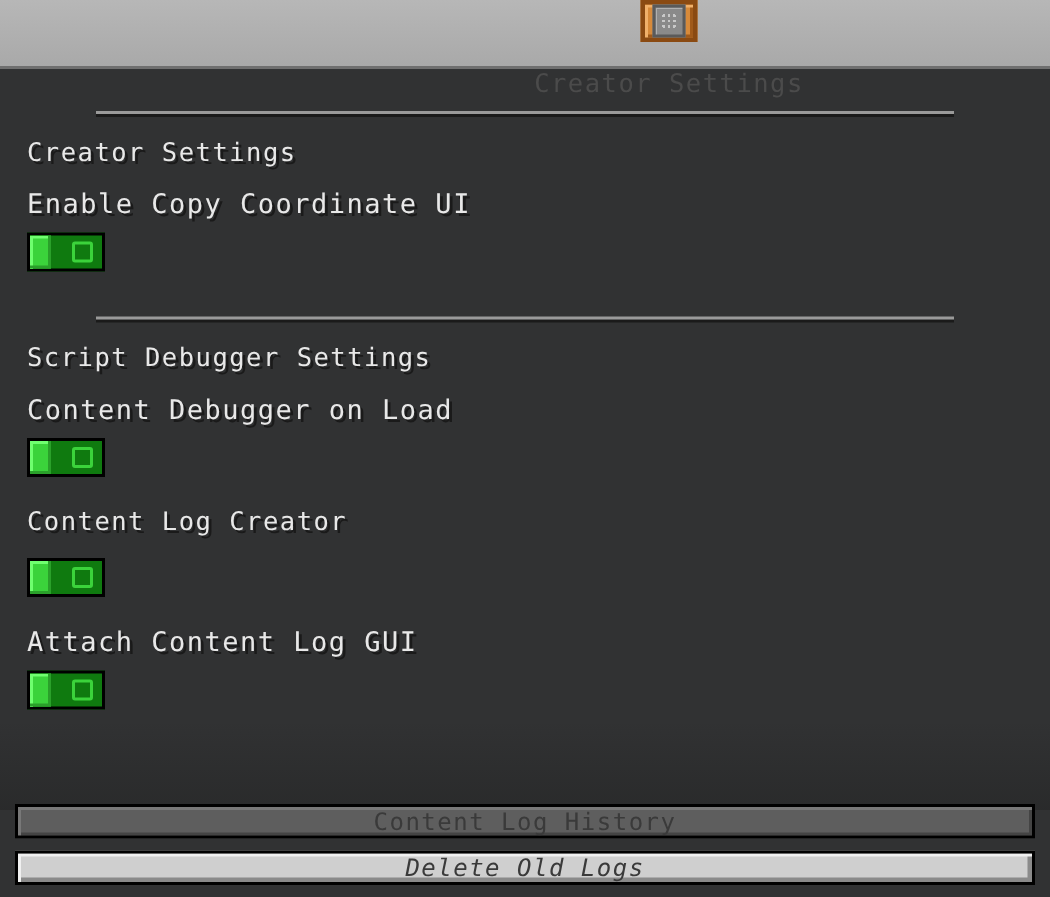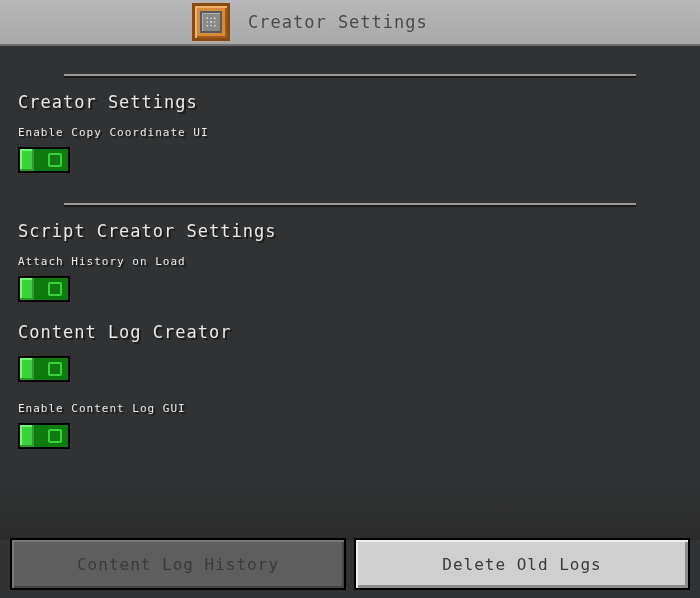--- a/index.html
+++ b/index.html
@@ -1,15 +1,15 @@
 <!DOCTYPE html>
 <html><head>
 <meta charset="utf-8">
 <style>
-  * { box-sizing: border-box; margin: 0; padding: 0; }
+  * { box-sizing: border-box; margin: 0; padding: 0; flex-direction: column; }
   html, body { width: 700px; height: 598px; overflow: hidden; }
   body {
     font-family: "Lucida Console", Monaco, monospace;
     background: #313233;
     color: #e6e6e6;
     letter-spacing: 1px;
   }
   .header {
     height: 46px;
     background: linear-gradient(#b7b7b7, #a9a9a9);
@@ -67,21 +67,21 @@
     margin: 10px 46px 16px 46px;
     box-shadow: 0 2px 0 #1a1a1a;
   }
   .section-title {
     font-size: 17px;
     color: #e8e8e8;
     margin-bottom: 14px;
     text-shadow: 2px 2px 0 #1a1a1a;
   }
   .option-label {
-    font-size: 11px;
+    font-size: 18px;
     color: #e8e8e8;
     margin-bottom: 8px;
     text-shadow: 2px 2px 0 #1a1a1a;
   }
   .toggle {
     width: 52px;
     height: 26px;
     background: #0f7a0f;
     border: 2px solid #000;
     position: relative;
@@ -123,20 +123,21 @@
   .btn.disabled {
     background: #5e5e5e;
     color: #3a3a3a;
     box-shadow: inset 2px 2px 0 #787878, inset -2px -2px 0 #444;
     cursor: default;
   }
   .btn.enabled {
     background: #cfcfcf;
     color: #3a3a3a;
     box-shadow: inset 2px 2px 0 #f0f0f0, inset -3px -3px 0 #8a8a8a;
+    font-style: italic;
   }
   .edge-grad {
     position:absolute;
     left:0; right:0; bottom:58px; height:60px;
     background: linear-gradient(to bottom, rgba(49,50,51,0), rgba(20,20,20,0.25));
     pointer-events:none;
   }
 </style>
 </head>
 <body>
@@ -155,32 +156,32 @@
   <div class="hr"></div>
 
   <div class="section-title">Creator Settings</div>
   <div class="option-label">Enable Copy Coordinate UI</div>
   <div class="toggle">
     <div class="knob"></div><div class="indicator"></div>
   </div>
 
   <div class="hr"></div>
 
-  <div class="section-title">Script Creator Settings</div>
-  <div class="option-label">Attach History on Load</div>
+  <div class="section-title">Script Debugger Settings</div>
+  <div class="option-label">Content Debugger on Load</div>
   <div class="toggle">
     <div class="knob"></div><div class="indicator"></div>
   </div>
 
   <div class="section-title">Content Log Creator</div>
   <div class="toggle">
     <div class="knob"></div><div class="indicator"></div>
   </div>
 
-  <div class="option-label">Enable Content Log GUI</div>
+  <div class="option-label">Attach Content Log GUI</div>
   <div class="toggle" style="margin-bottom:0">
     <div class="knob"></div><div class="indicator"></div>
   </div>
 
   <div class="edge-grad"></div>
 
   <div class="button-row">
     <div class="btn disabled">
       <span>Content Log History</span>
     </div>

